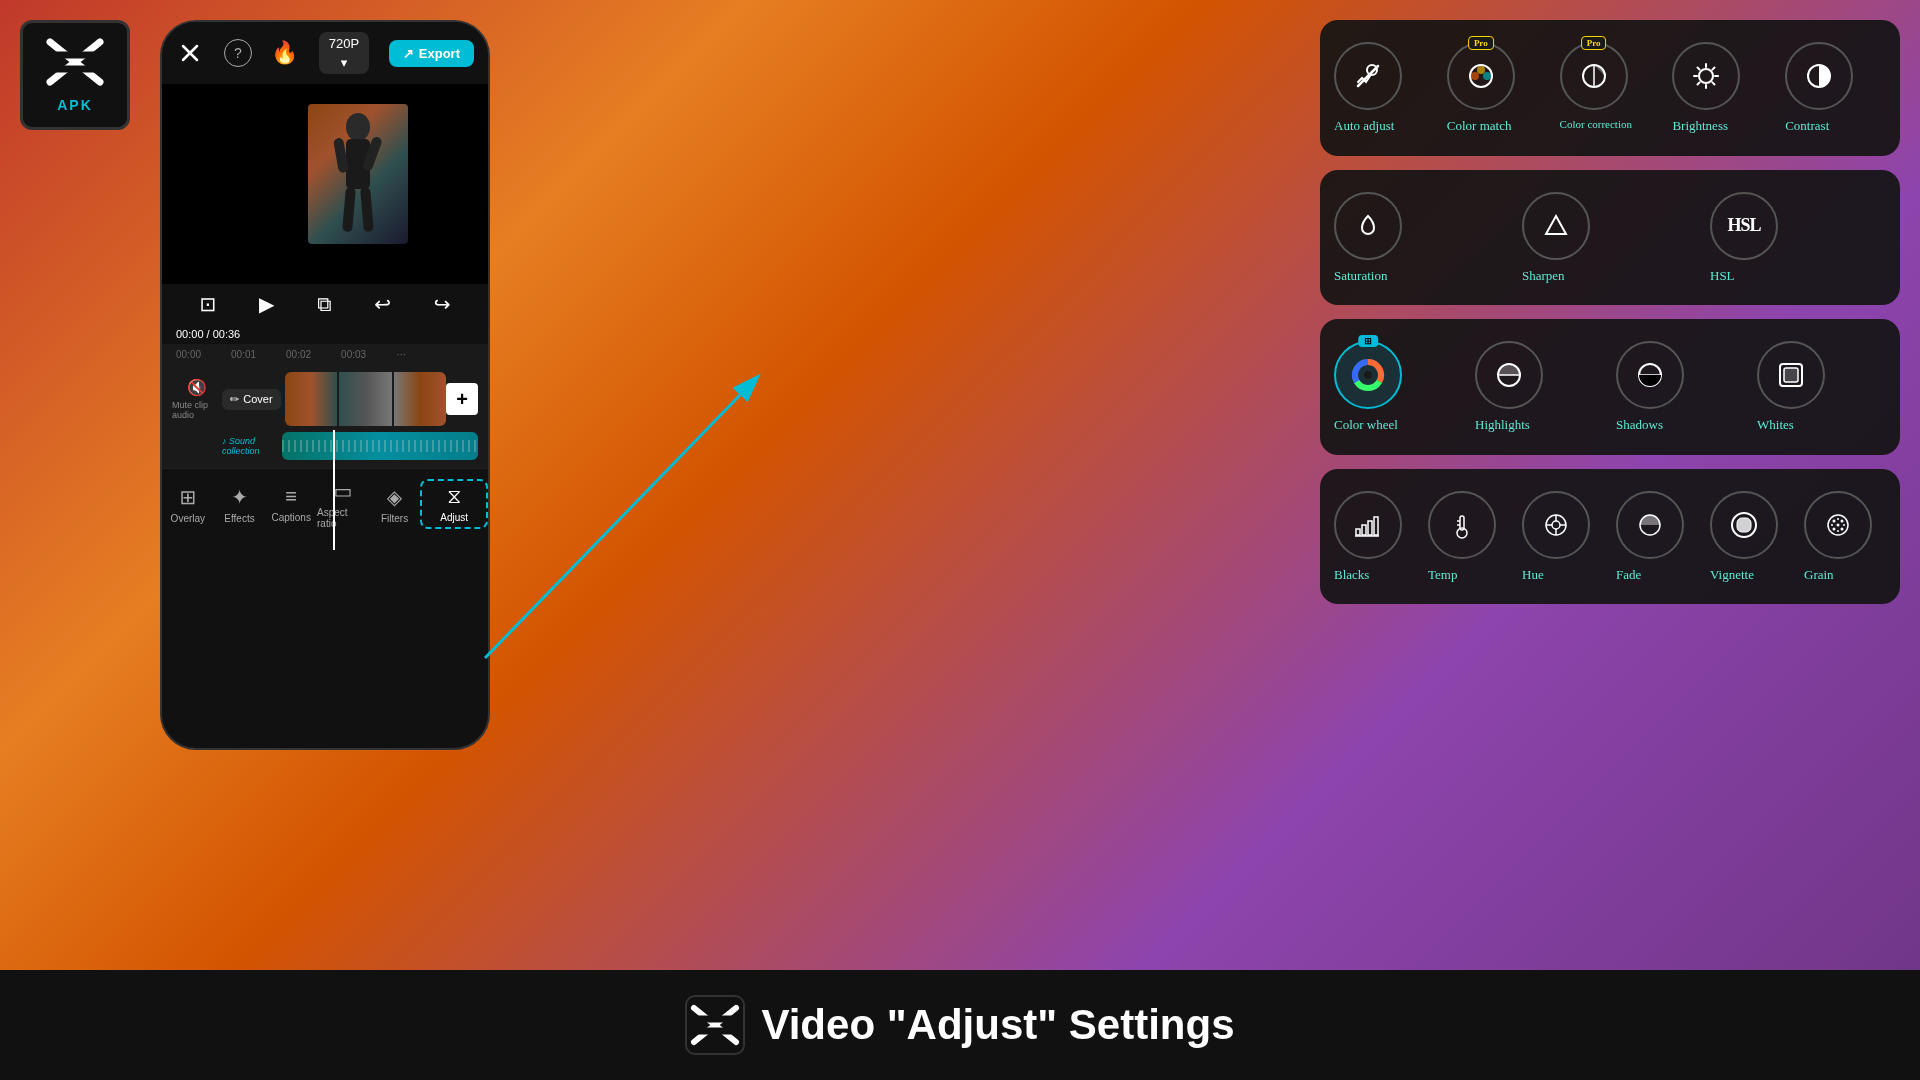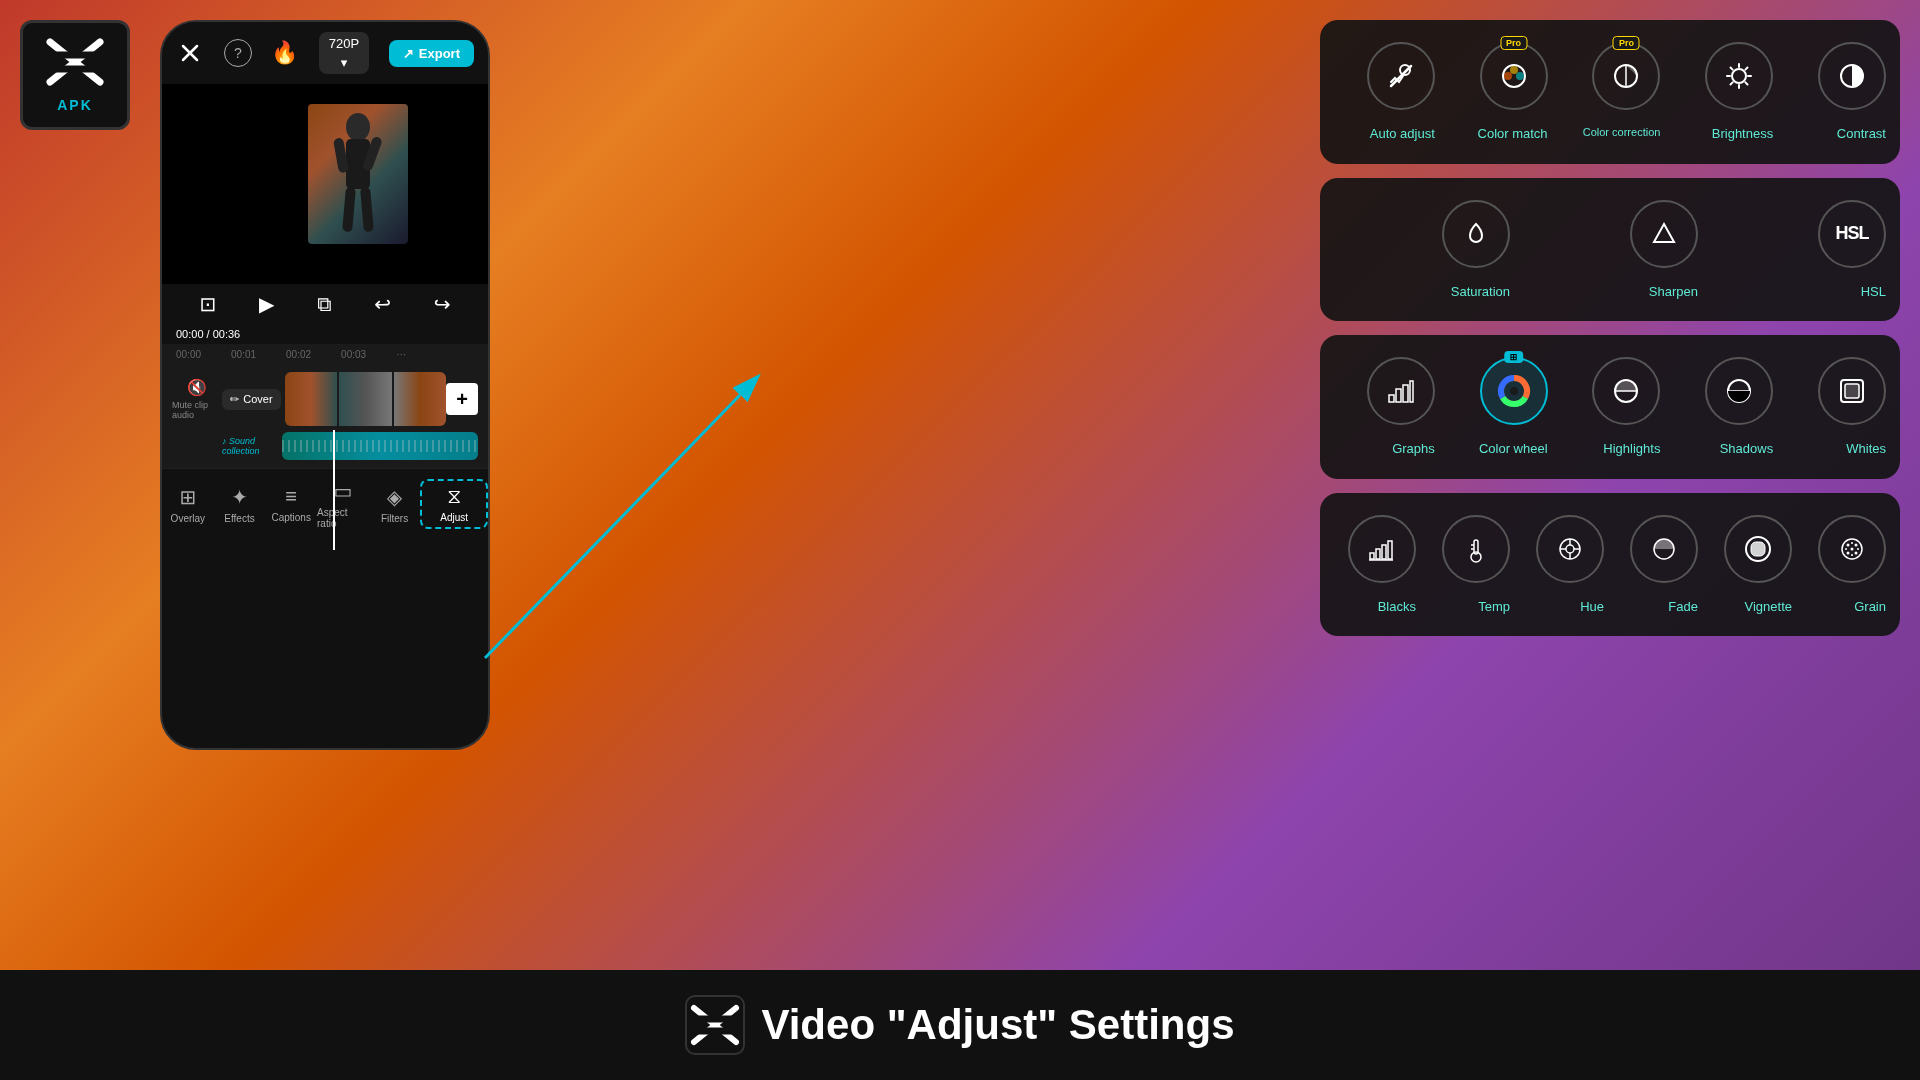--- a/index.html
+++ b/index.html
@@ -349,25 +349,26 @@
     }
     .panel-grid {
       display: flex;
       justify-content: space-around;
       align-items: flex-start;
       gap: 4px;
     }
     .panel-item {
       display: flex;
       flex-direction: column;
-      align-items: flex-end;
-      gap: 16px;
+      align-items: flex-start;
+      gap: 8px;
       flex: 1;
       cursor: pointer;
       padding: 4px;
+      font-family: Liberation Serif, serif;
     }
     .panel-icon-wrap {
       width: 68px;
       height: 68px;
       border: 2px solid #555;
       border-radius: 50%;
       display: flex;
       align-items: center;
       justify-content: center;
       font-size: 28px;
@@ -684,31 +685,20 @@
           <span style="font-size:18px;font-weight:900;color:#fff;letter-spacing:-1px;">HSL</span>
         </div>
         <span class="panel-label">HSL</span>
       </div>
     </div>
   </div>
 
   <div class="panel">
     <div class="panel-grid">
 
-      <div class="panel-item">
-        <div class="panel-icon-wrap">
-          <svg width="32" height="32" viewBox="0 0 32 32">
-              <rect x="4" y="20" width="5" height="7" stroke="white" stroke-width="1.5" fill="none"></rect>
-              <rect x="11" y="14" width="5" height="13" stroke="white" stroke-width="1.5" fill="none"></rect>
-              <rect x="18" y="10" width="5" height="17" stroke="white" stroke-width="1.5" fill="none"></rect>
-              <rect x="25" y="6" width="3" height="21" stroke="white" stroke-width="1.5" fill="none"></rect>
-            </svg>
-        </div>
-        <span class="panel-label">Graphs</span>
-      </div>
 
       <div class="panel-item">
         <div class="panel-icon-wrap active-spin">
 
           <div style="position:absolute;top:-8px;left:50%;transform:translateX(-50%);background:#00bcd4;border-radius:4px;padding:1px 6px;font-size:9px;color:#000;font-weight:bold;white-space:nowrap;">⊞</div>
           <svg width="36" height="36" viewBox="0 0 36 36">
             <circle cx="18" cy="18" r="13" stroke="#555" stroke-width="6" fill="none"></circle>
 
             <path d="M18 5 A13 13 0 0 1 29.3 24.5" stroke="#ff6b35" stroke-width="6" fill="none"></path>
             <path d="M29.3 24.5 A13 13 0 0 1 6.7 24.5" stroke="#35ff6b" stroke-width="6" fill="none"></path>

